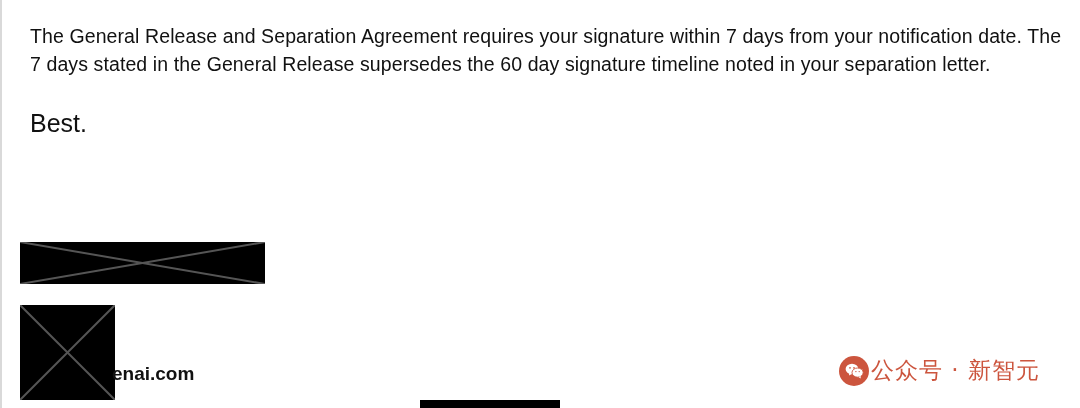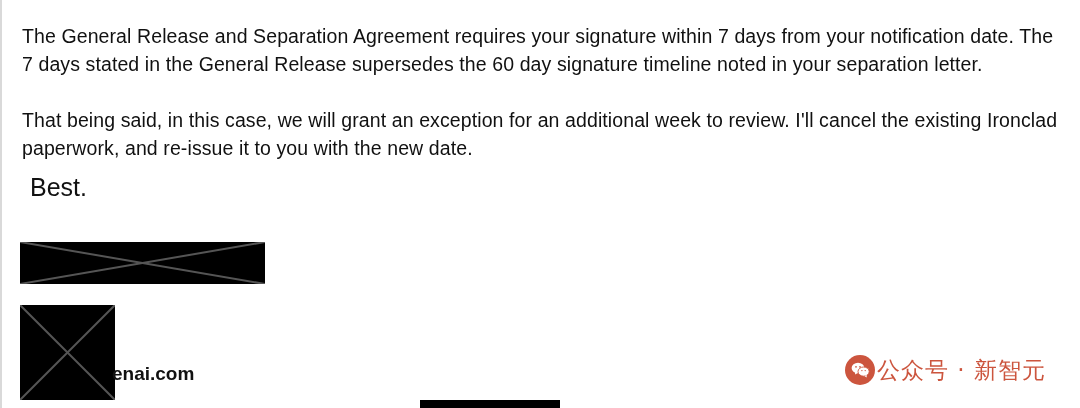--- a/index.html
+++ b/index.html
@@ -30,21 +30,21 @@
     position: absolute;
     left: 22px;
     top: 22px;
     width: 1040px;
   }
 
   .para {
     font-size: 19.5px;
     line-height: 28px;
     color: #111111;
-    margin: 0 0 28px 0;
+    margin: 0 0 28px 8px;
     letter-spacing: 0.1px;
   }
 
   .para.tight {
     margin-bottom: 0;
   }
 
   .signoff {
     font-size: 25px;
     line-height: 26px;
@@ -99,23 +99,24 @@
     font-size: 19px;
     line-height: 24px;
     color: #111111;
     white-space: nowrap;
     font-weight: bold;
   }
 
   
   .watermark {
     position: absolute;
-    right: 34px;
+    right: 40px;
     bottom: 22px;
     display: flex;
+    align-items: center;
     gap: 2px;
     opacity: 0.92;
   }
   .watermark .wm-badge {
     width: 30px;
     height: 30px;
     border-radius: 50%;
     background: #c8472e;
     display: flex;
     align-items: center;
@@ -133,21 +134,20 @@
     white-space: nowrap;
   }
 </style>
 </head>
 <body>
 
 <div class="left-rule"></div>
 
 <div class="email-body">
   <p class="para">The General Release and Separation Agreement requires your signature within 7 days from your notification date. The 7 days stated in the General Release supersedes the 60 day signature timeline noted in your separation letter.</p>
-  <p class="para tight">That being said, in this case, we will grant an exception for an additional week to review. I'll cancel the existing Ironclad paperwork, and re-issue it to you with the new date.</p>
   <p class="signoff">Best.</p>
 </div>
 
 <div class="redaction" id="redaction-name">
   <span class="x-line">
     <svg viewBox="0 0 245 42" preserveAspectRatio="none">
       <line x1="0" y1="0" x2="245" y2="42" stroke="#555555" stroke-width="2"></line>
       <line x1="245" y1="0" x2="0" y2="42" stroke="#555555" stroke-width="2"></line>
     </svg>
   </span>

